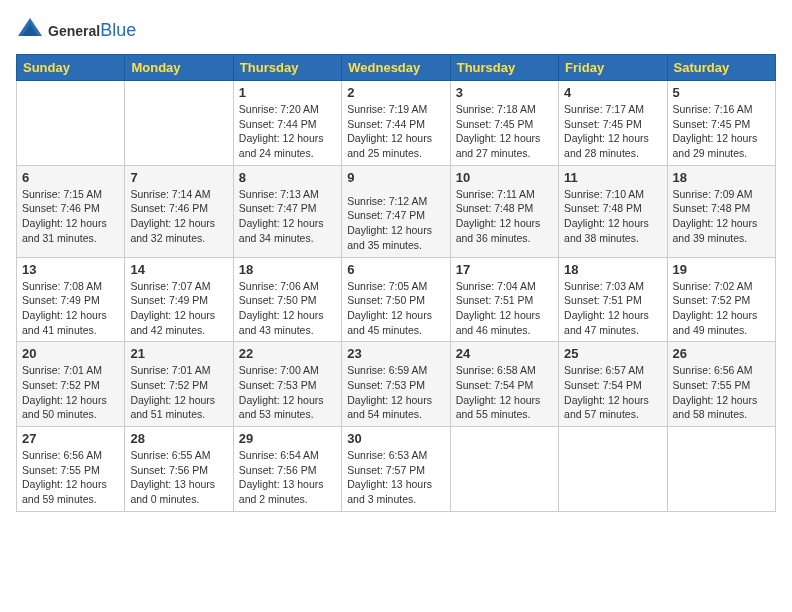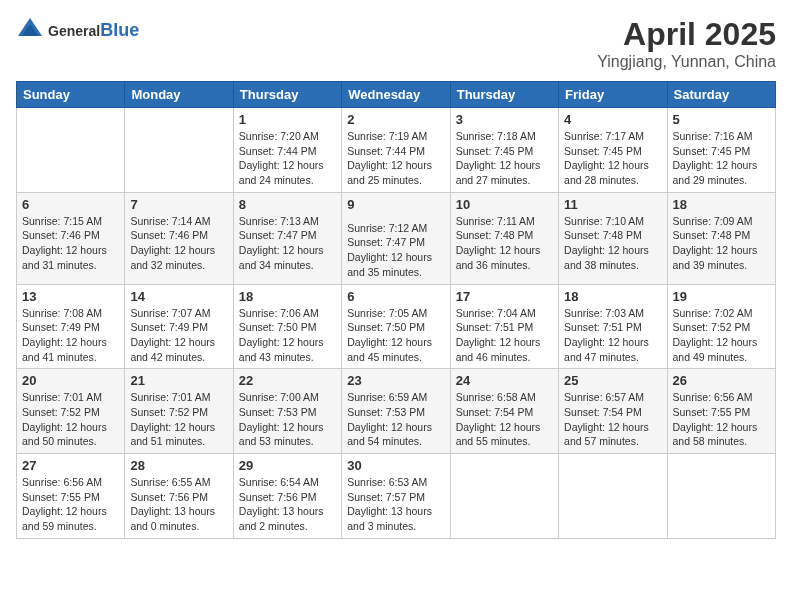--- a/index.html
+++ b/index.html
@@ -21,21 +21,21 @@
       align-items: center;
       gap: 4px;
     }
     .logo-text-general {
       font-size: 14px;
       font-weight: bold;
       color: #333;
     }
     .logo-text-blue {
       font-size: 18px;
-      font-weight: bold;
+      font-weight: normal;
       color: #2a6db5;
     }
     .logo-icon {
       width: 28px;
       height: 28px;
     }
     .title-block {
       text-align: right;
     }
     .month-title {
@@ -47,21 +47,21 @@
       font-size: 16px;
       color: #555;
     }
     .calendar {
       width: 100%;
       border-collapse: collapse;
       font-size: 11px;
     }
     .calendar th {
       background-color: #2a6db5;
-      color: #ffffff;
+      color: #fde047;
       text-align: left;
       padding: 5px 6px;
       font-size: 13px;
       font-weight: bold;
       border: 1px solid #1a5a9a;
     }
     .calendar td {
       border: 1px solid #ccc;
       vertical-align: top;
       padding: 4px 5px;
@@ -94,24 +94,20 @@
 <div class="header">
   <div class="logo">
     <svg class="logo-icon" viewBox="0 0 28 28">
       <polygon points="14,2 26,20 2,20" fill="#2a6db5"></polygon>
       <polygon points="14,8 22,20 6,20" fill="#1a5a9a"></polygon>
     </svg>
     <div>
       <span class="logo-text-general">General</span><span class="logo-text-blue">Blue</span>
     </div>
   </div>
-  <div class="title-block">
-    <div class="month-title">April 2025</div>
-    <div class="location-title">Yingjiang, Yunnan, China</div>
-  </div>
 </div>
 
 <table class="calendar">
   <thead>
     <tr>
     <th>Sunday</th>
         <th>Monday</th>
         <th>Thursday</th>
         <th>Wednesday</th>
         <th>Thursday</th>

